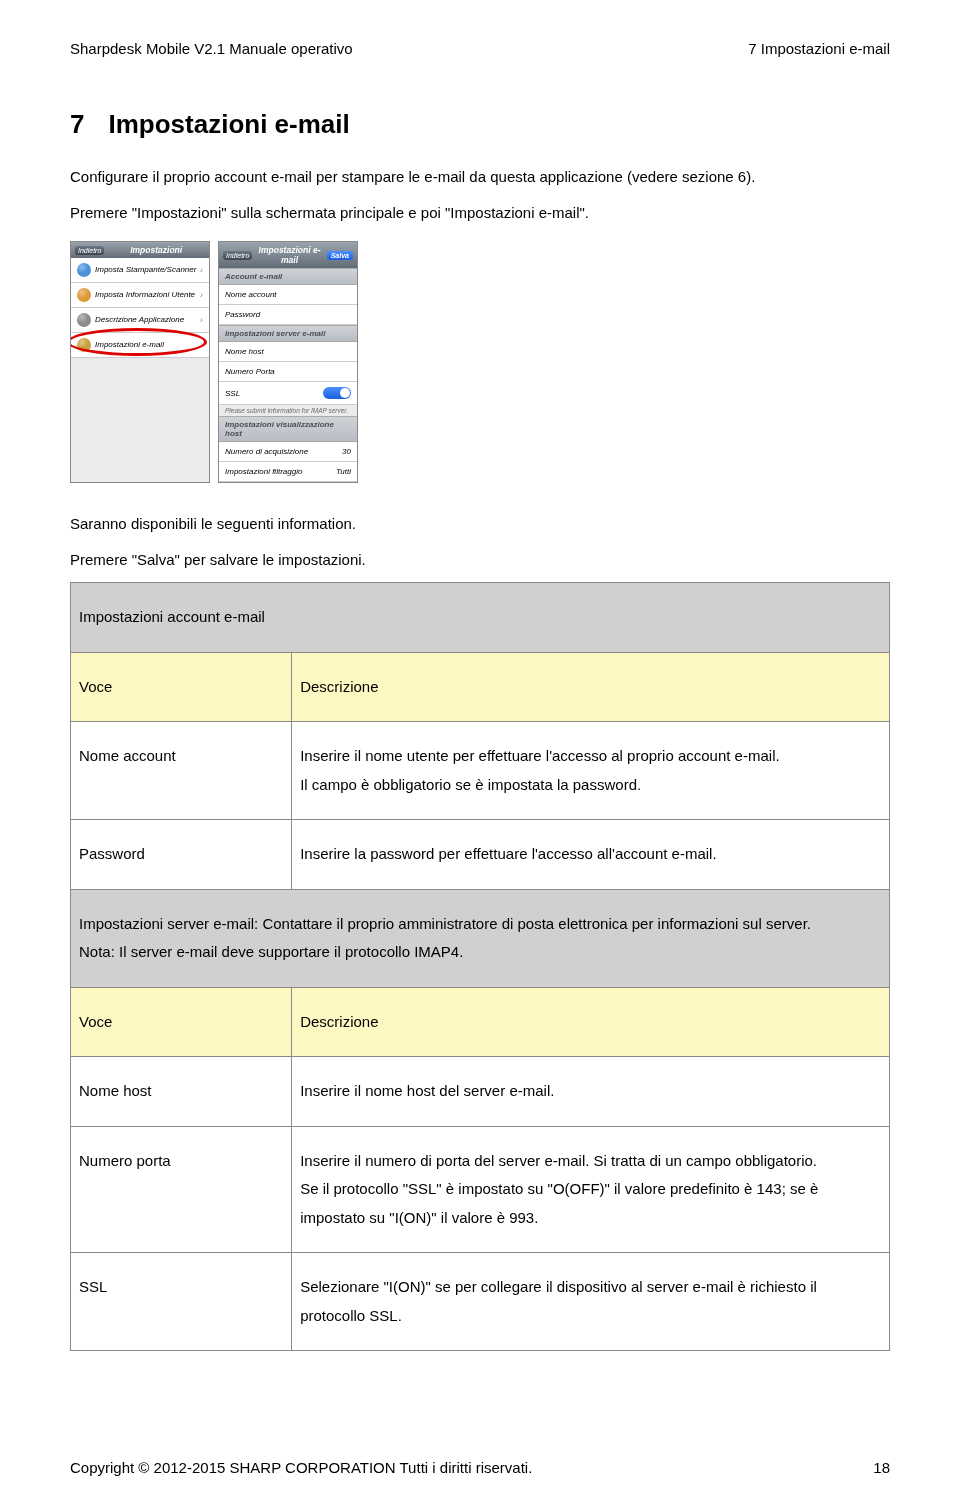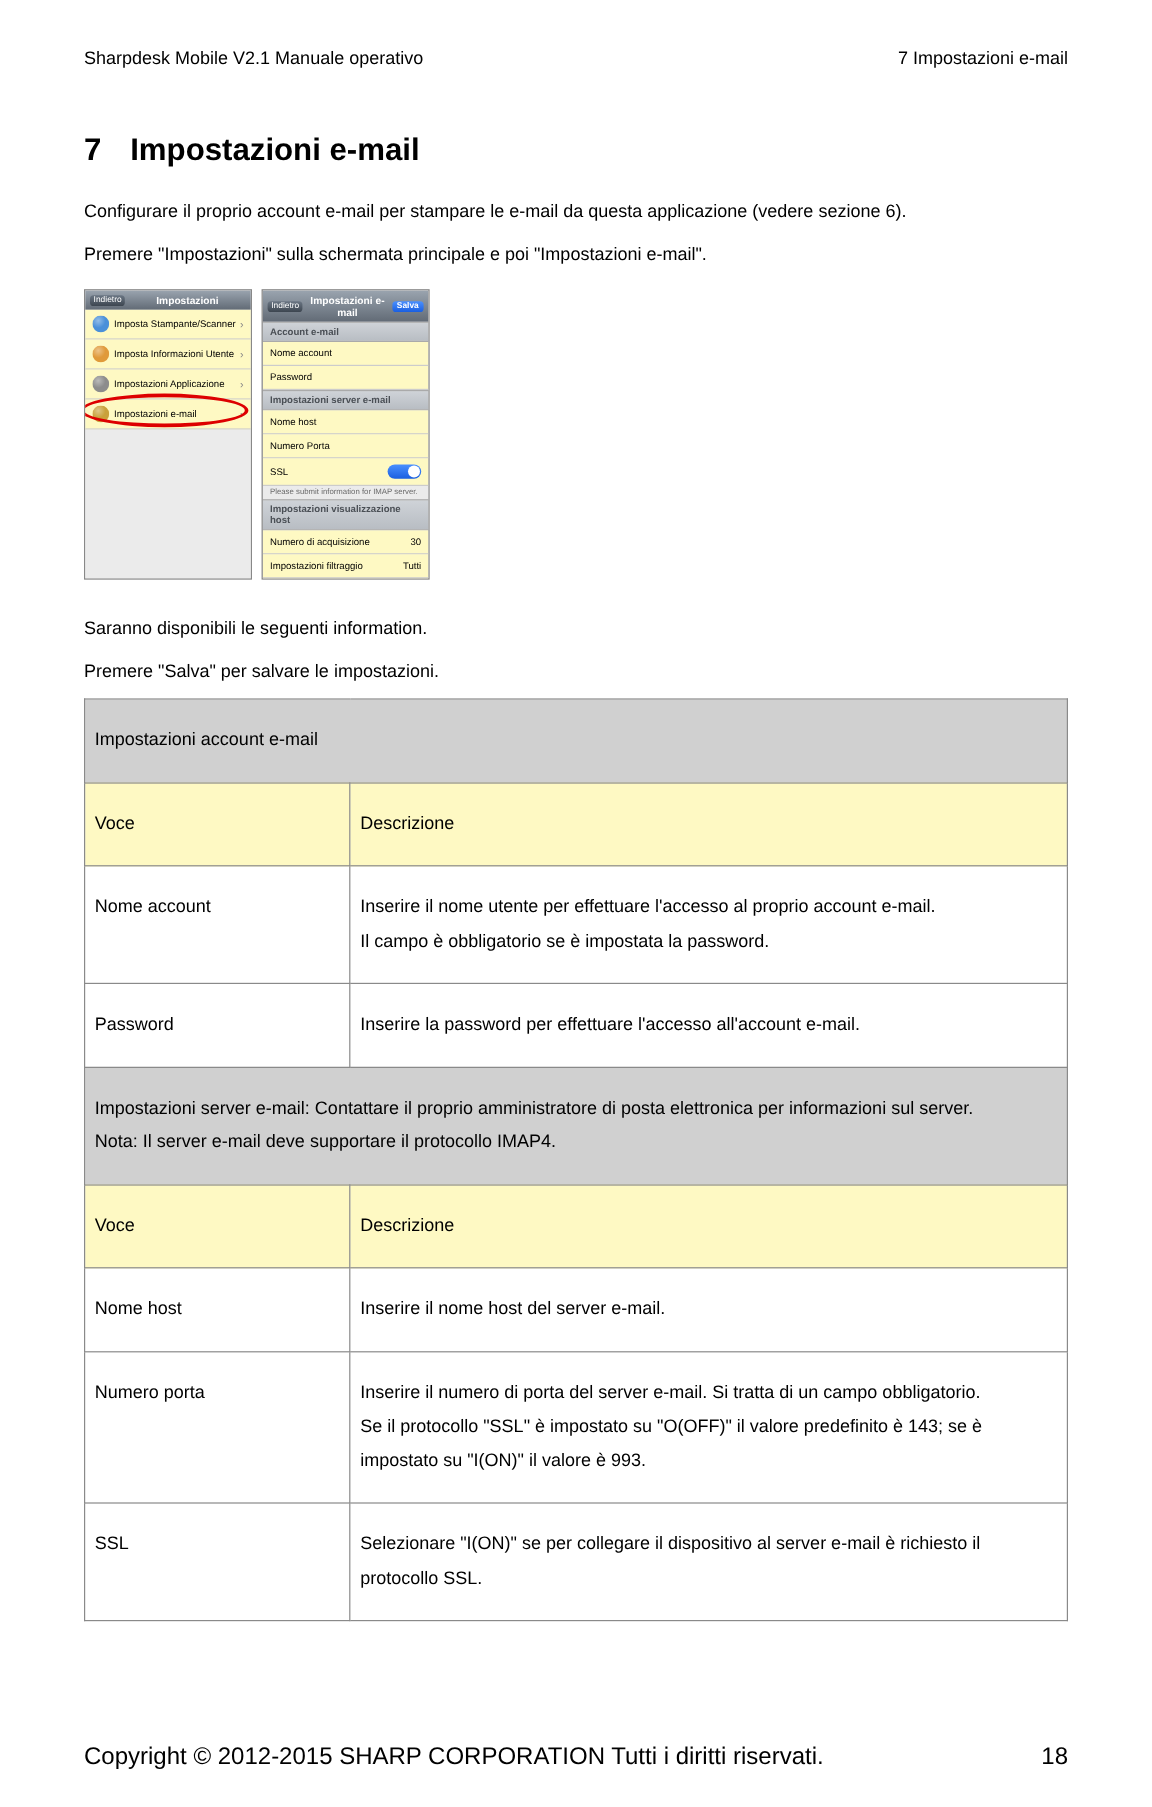--- a/index.html
+++ b/index.html
@@ -26,41 +26,42 @@
     font-size: 26px;
     font-weight: bold;
     margin: 0 0 24px 0;
   }
   .chnum { display:inline-block; margin-right:24px; }
   p { font-size: 15px; line-height: 1.7; margin: 0 0 10px 0; }
   .screens {
     display: flex;
     gap: 8px;
     margin: 16px 0 28px 0;
+    font-style: italic;
   }
   .phone {
     width: 140px;
     border: 1px solid #888;
     background: #e6e6e6;
     font-size: 8px;
     overflow: hidden;
   }
   .phone-bar {
     background: linear-gradient(#9aa4af,#626b76);
     color: #fff;
     padding: 3px 4px;
     font-size: 8.5px;
     display: flex; align-items: center; gap:3px;
     position: relative;
   }
   .phone-bar .title { flex:1; text-align:center; font-weight:bold; }
   .back-btn { background: linear-gradient(#6b7684,#3d4650); border-radius:3px; padding:1px 3px; font-size:7px; }
   .save-btn { background: linear-gradient(#4a90ff,#1a5fe0); border-radius:3px; padding:1px 4px; font-size:7px; font-weight:bold;}
   .phone-row {
-    background: #fef9c3;
+    background: #ffffff;
     border-bottom: 1px solid #ccc;
     padding: 5px 6px;
     display: flex;
     align-items: center;
     justify-content: space-between;
   }
   .phone-row .chev { color:#888; font-size:9px; }
   .phone-section {
     background: linear-gradient(#cfd3d8,#b8bdc3);
     color:#4a4f55;
@@ -113,21 +114,21 @@
     background: #fef9c3;
   }
   .col-a { width: 27%; }
 
   .footer {
     position: absolute;
     bottom: 30px;
     left: 70px; right: 70px;
     display: flex;
     justify-content: space-between;
-    font-size: 20px;
+    font-size: 15px;
   }
 </style>
 </head>
 <body>
 
 <div class="page">
 
   <div class="header-row">
     <span>Sharpdesk Mobile V2.1 Manuale operativo</span>
     <span>7 Impostazioni e-mail</span>
@@ -149,21 +150,21 @@
       </div>
       <div class="phone-row">
         <span><span class="icon-circ icon-blue"></span><span>Imposta Stampante/Scanner</span></span>
         <span class="chev">›</span>
       </div>
       <div class="phone-row">
         <span><span class="icon-circ icon-or"></span><span>Imposta Informazioni Utente</span></span>
         <span class="chev">›</span>
       </div>
       <div class="phone-row">
-        <span><span class="icon-circ icon-gr"></span><span>Impostazioni Applicazione</span></span>
+        <span><span class="icon-circ icon-gr"></span><span>Descrizione Applicazione</span></span>
         <span class="chev">›</span>
       </div>
       <div class="phone-row">
         <span><span class="icon-circ icon-yl"></span><span>Impostazioni e-mail</span></span>
         <span class="chev">›</span>
       </div>
       <div class="phone-bottom" style="height:124px"></div>
       <span class="ring" style="left:-4px; top:86px;"></span>
     </div>
 

